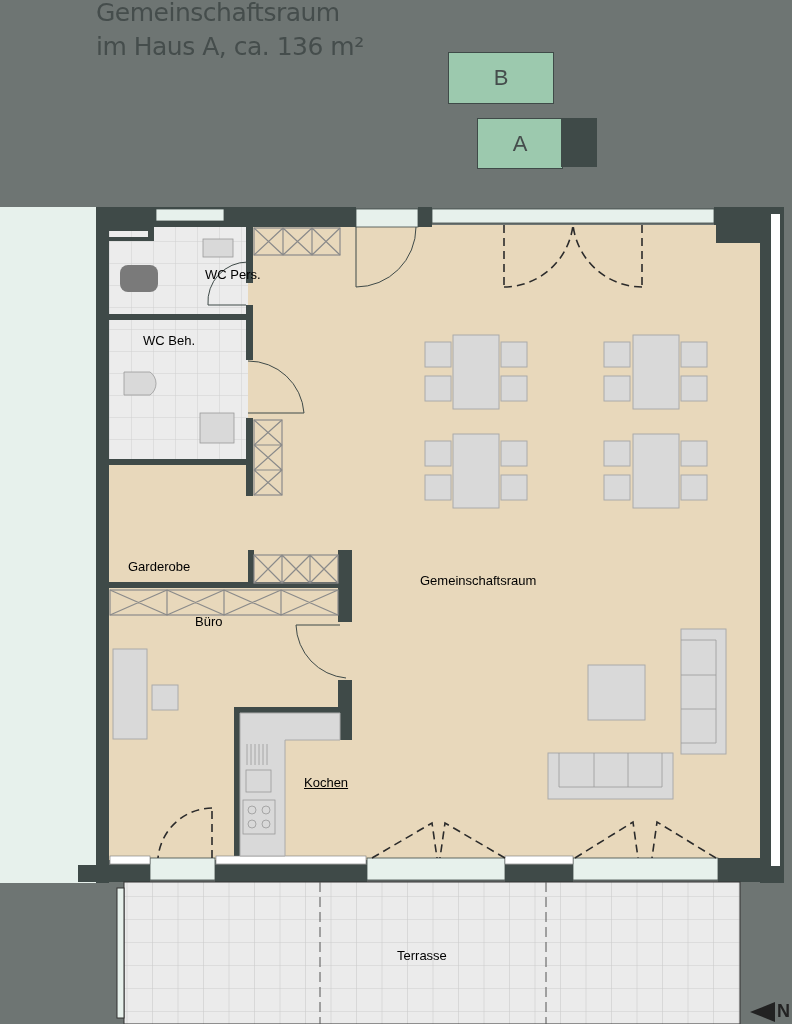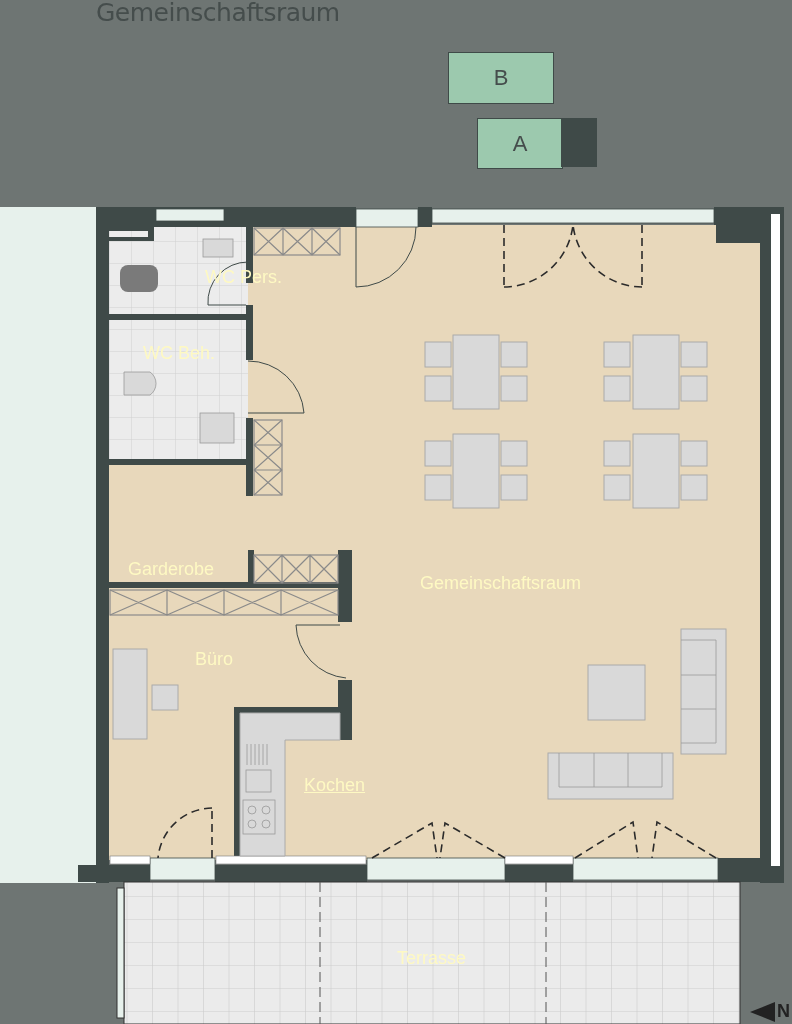--- a/index.html
+++ b/index.html
@@ -1,27 +1,28 @@
 <!DOCTYPE html>
 <html><head>
 <meta charset="utf-8">
 <style>
   html,body{margin:0;padding:0;}
   body{width:792px;height:1024px;background:#6e7573;position:relative;overflow:hidden;font-family:"Liberation Sans",sans-serif;}
   .title{position:absolute;left:96px;top:-4px;color:#454d4c;font-size:25px;line-height:34px;font-family:"DejaVu Sans",sans-serif;letter-spacing:-0.5px;}
   .keyplan{position:absolute;}
   .kp{position:absolute;background:#9cc9ae;border:1px solid #3f4a48;color:#454d4c;font-size:22px;display:flex;align-items:center;justify-content:center;}
   svg{position:absolute;left:0;top:0;}
-  .lbl{position:absolute;color:#fef9c3;font-size:18px;white-space:nowrap;}
+  .lbl{position:absolute;color:#000000;font-size:13px;white-space:nowrap;}
 </style>
 </head>
 <body>
 
 <div class="title">
   <div>Gemeinschaftsraum</div>
+  <div>im Haus A, ca. 136 m²</div>
 </div>
 
 <div class="keyplan">
   <div class="kp" style="left:448px;top:52px;width:104px;height:50px;">
       <span>B</span>
     </div>
   <div class="kp" style="left:477px;top:118px;width:84px;height:49px;">
       <span>A</span>
     </div>
   <div style="position:absolute;left:561px;top:118px;width:36px;height:49px;background:#3f4a48;"></div>
@@ -159,19 +160,19 @@
   </g>
 
   <rect x="124" y="882" width="616" height="142" fill="url(#terr)" stroke="#333" stroke-width="1"></rect>
   <path d="M320 882V1024M546 882V1024" stroke="#555" stroke-width="1" stroke-dasharray="10,5"></path>
   <rect x="117" y="888" width="7" height="130" fill="#e7f1ec" stroke="#333" stroke-width="1"></rect>
 
   <path d="M750 1012L775 1002V1022Z" fill="#222"></path>
 </svg>
 
 <div class="lbl" style="left:205px;top:267px;">WC Pers.</div>
-<div class="lbl" style="left:143px;top:343px;text-align:center;">WC Beh.</div>
+<div class="lbl" style="left:143px;top:333px;text-align:center;">WC Beh.</div>
 <div class="lbl" style="left:128px;top:515px;margin-top:44px;">Garderobe</div>
 <div class="lbl" style="left:420px;top:573px;">Gemeinschaftsraum</div>
-<div class="lbl" style="left:195px;top:649px;">Büro</div>
+<div class="lbl" style="left:195px;top:614px;">Büro</div>
 <div class="lbl" style="left:304px;top:775px;text-decoration:underline;">Kochen</div>
 <div class="lbl" style="left:397px;top:948px;">Terrasse</div>
 <div class="lbl" style="left:777px;top:1001px;font-weight:bold;font-size:18px;color:#222;">N</div>
 
 </body></html>

